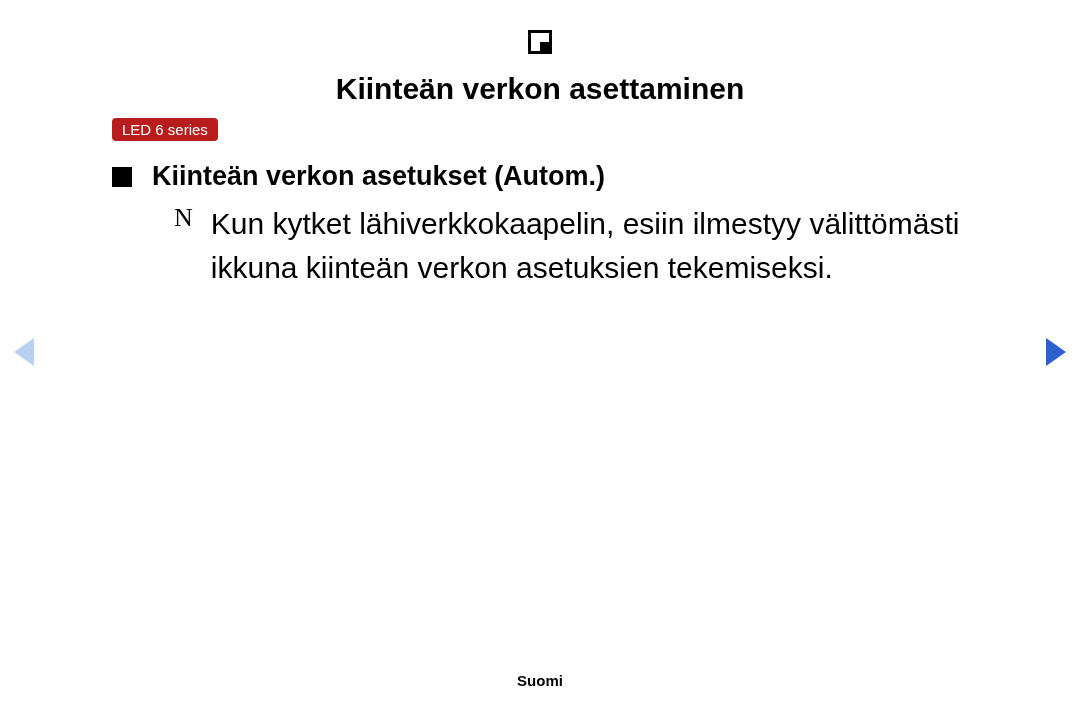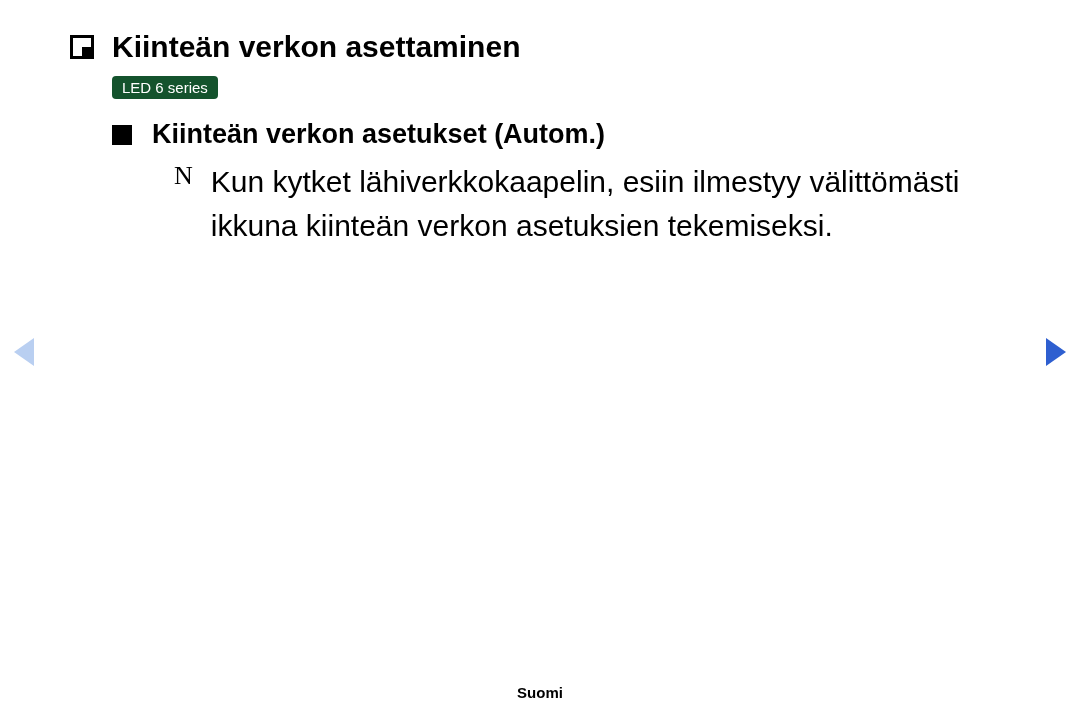--- a/index.html
+++ b/index.html
@@ -13,20 +13,21 @@
     overflow: hidden;
   }
   .page {
     padding: 30px 70px 0 70px;
   }
   .h1-row {
     display: flex;
     align-items: center;
     gap: 18px;
     margin-bottom: 12px;
+    flex-direction: column;
   }
   .h1-icon {
     width: 24px;
     height: 24px;
     border: 3px solid #000;
     position: relative;
     flex: none;
   }
   .h1-icon::after {
     content: "";
@@ -36,21 +37,21 @@
     width: 12px;
     height: 12px;
     background: #000;
   }
   .h1-text {
     font-size: 30px;
     font-weight: bold;
   }
   .badge {
     display: inline-block;
-    background: #14532d;
+    background: #b91c1c;
     color: #fff;
     font-size: 15px;
     padding: 3px 10px;
     border-radius: 4px;
     margin-left: 42px;
     margin-bottom: 20px;
   }
   .h2-row {
     display: flex;
     align-items: flex-start;
@@ -106,21 +107,21 @@
     border-right: 20px solid #b9cff1;
   }
   .tri-right {
     width: 0; height: 0;
     border-top: 14px solid transparent;
     border-bottom: 14px solid transparent;
     border-left: 20px solid #2e5fd0;
   }
   .footer {
     position: absolute;
-    bottom: 4px;
+    bottom: 16px;
     width: 100%;
     text-align: center;
     font-size: 15px;
     font-weight: bold;
   }
 </style>
 </head>
 <body>
 
 <div class="page">

